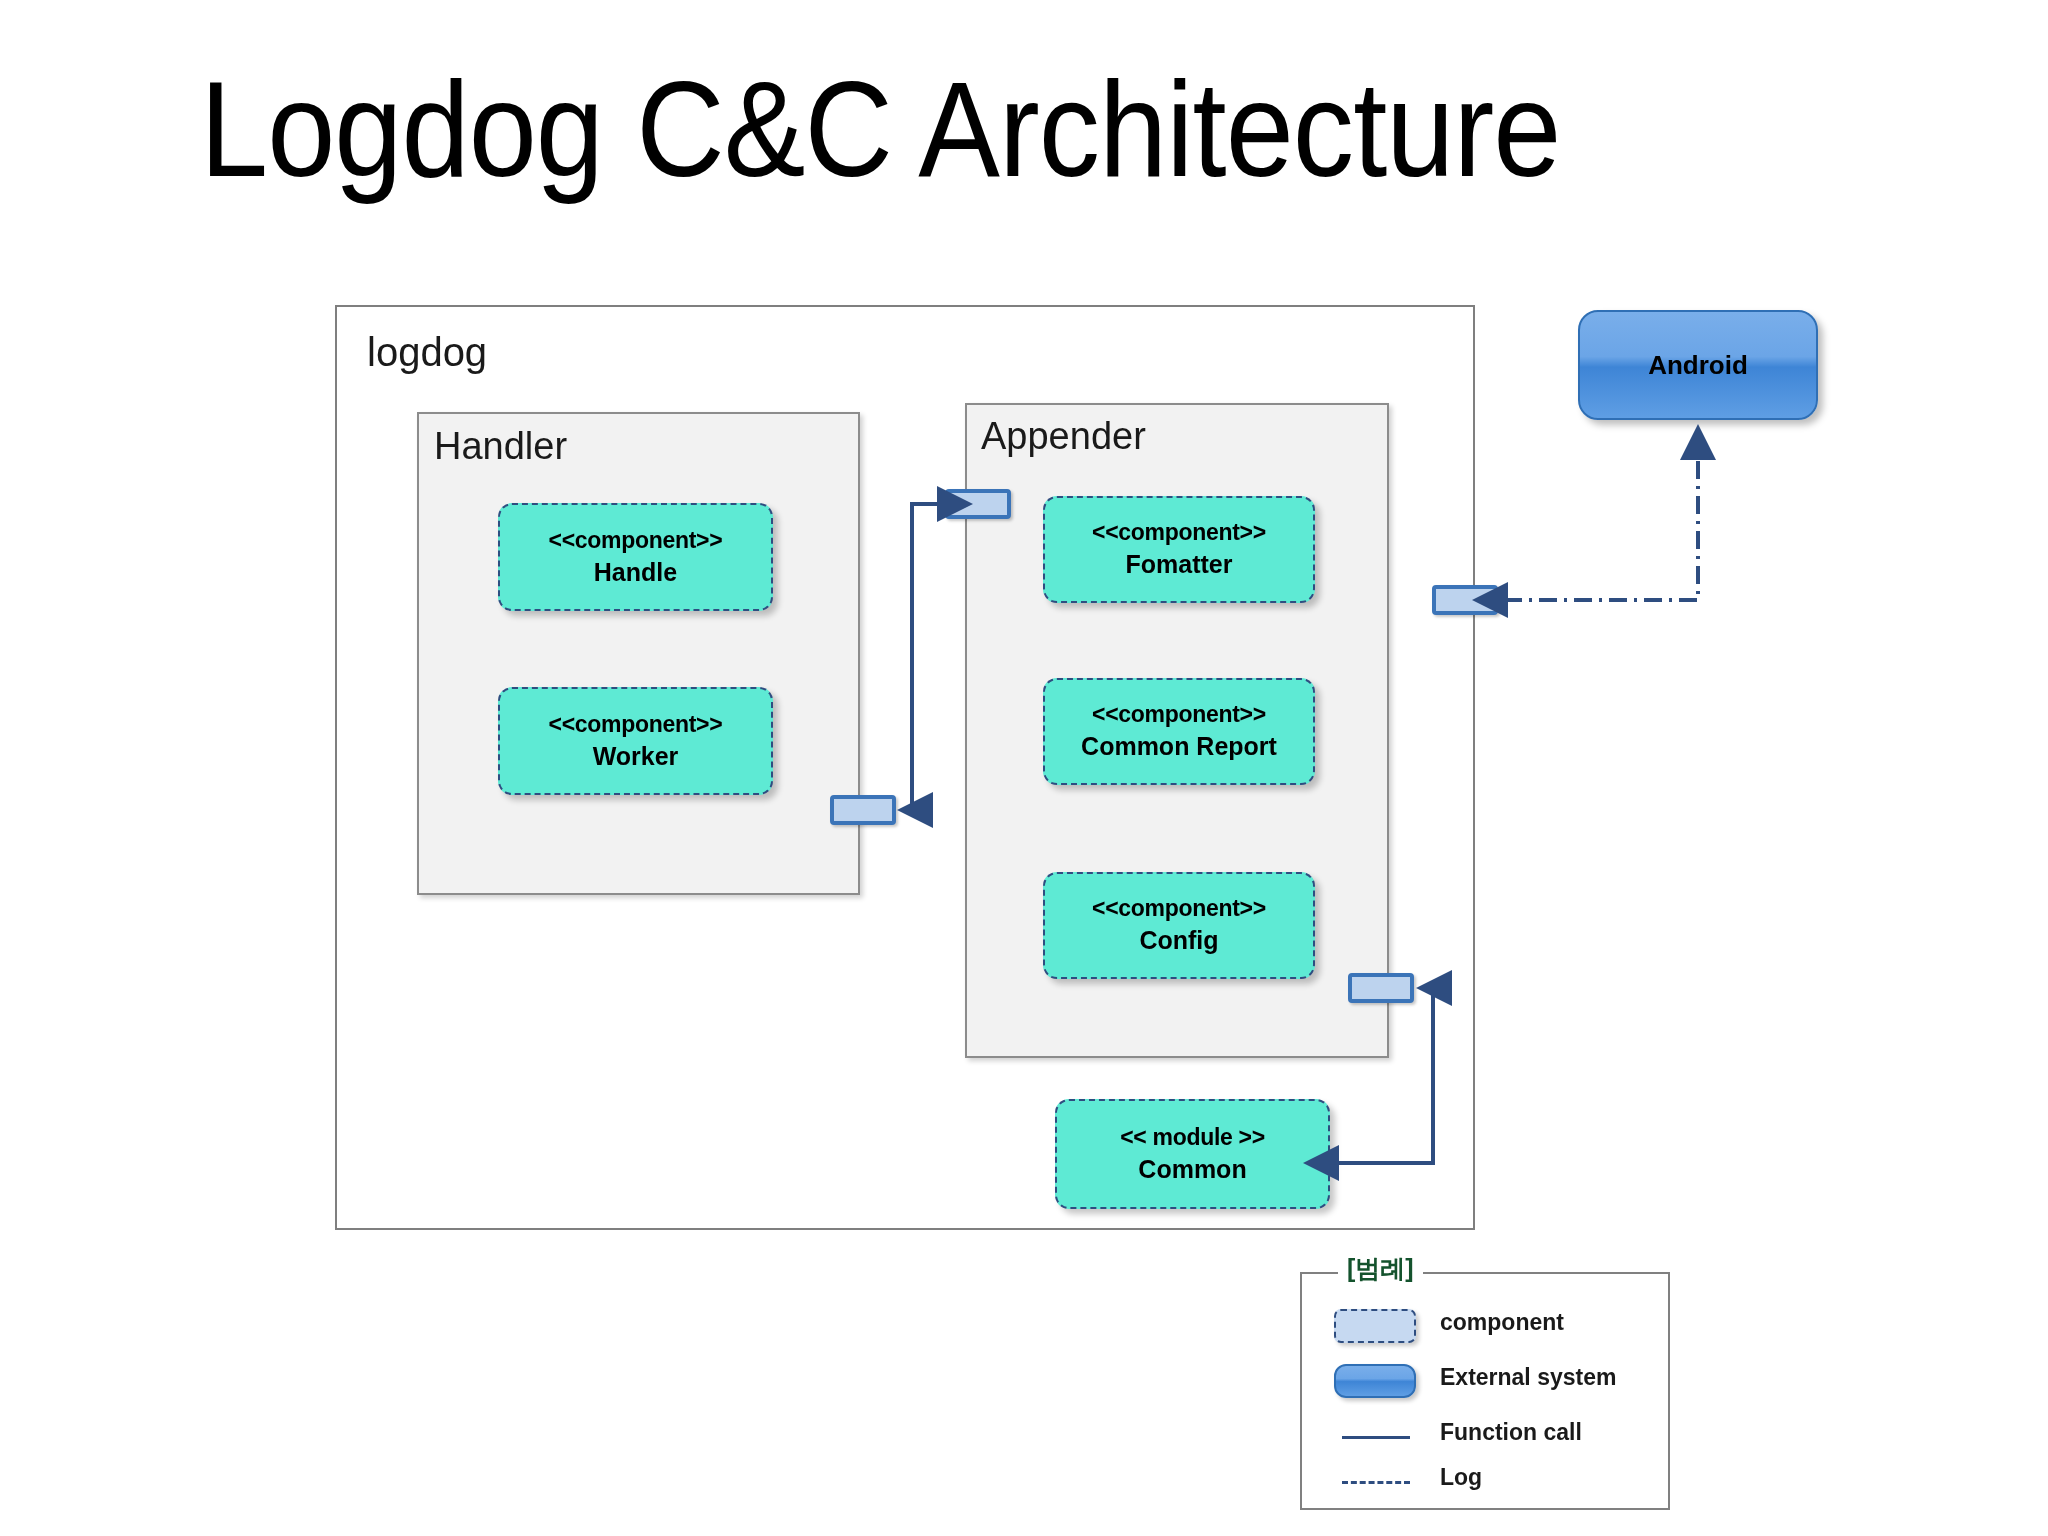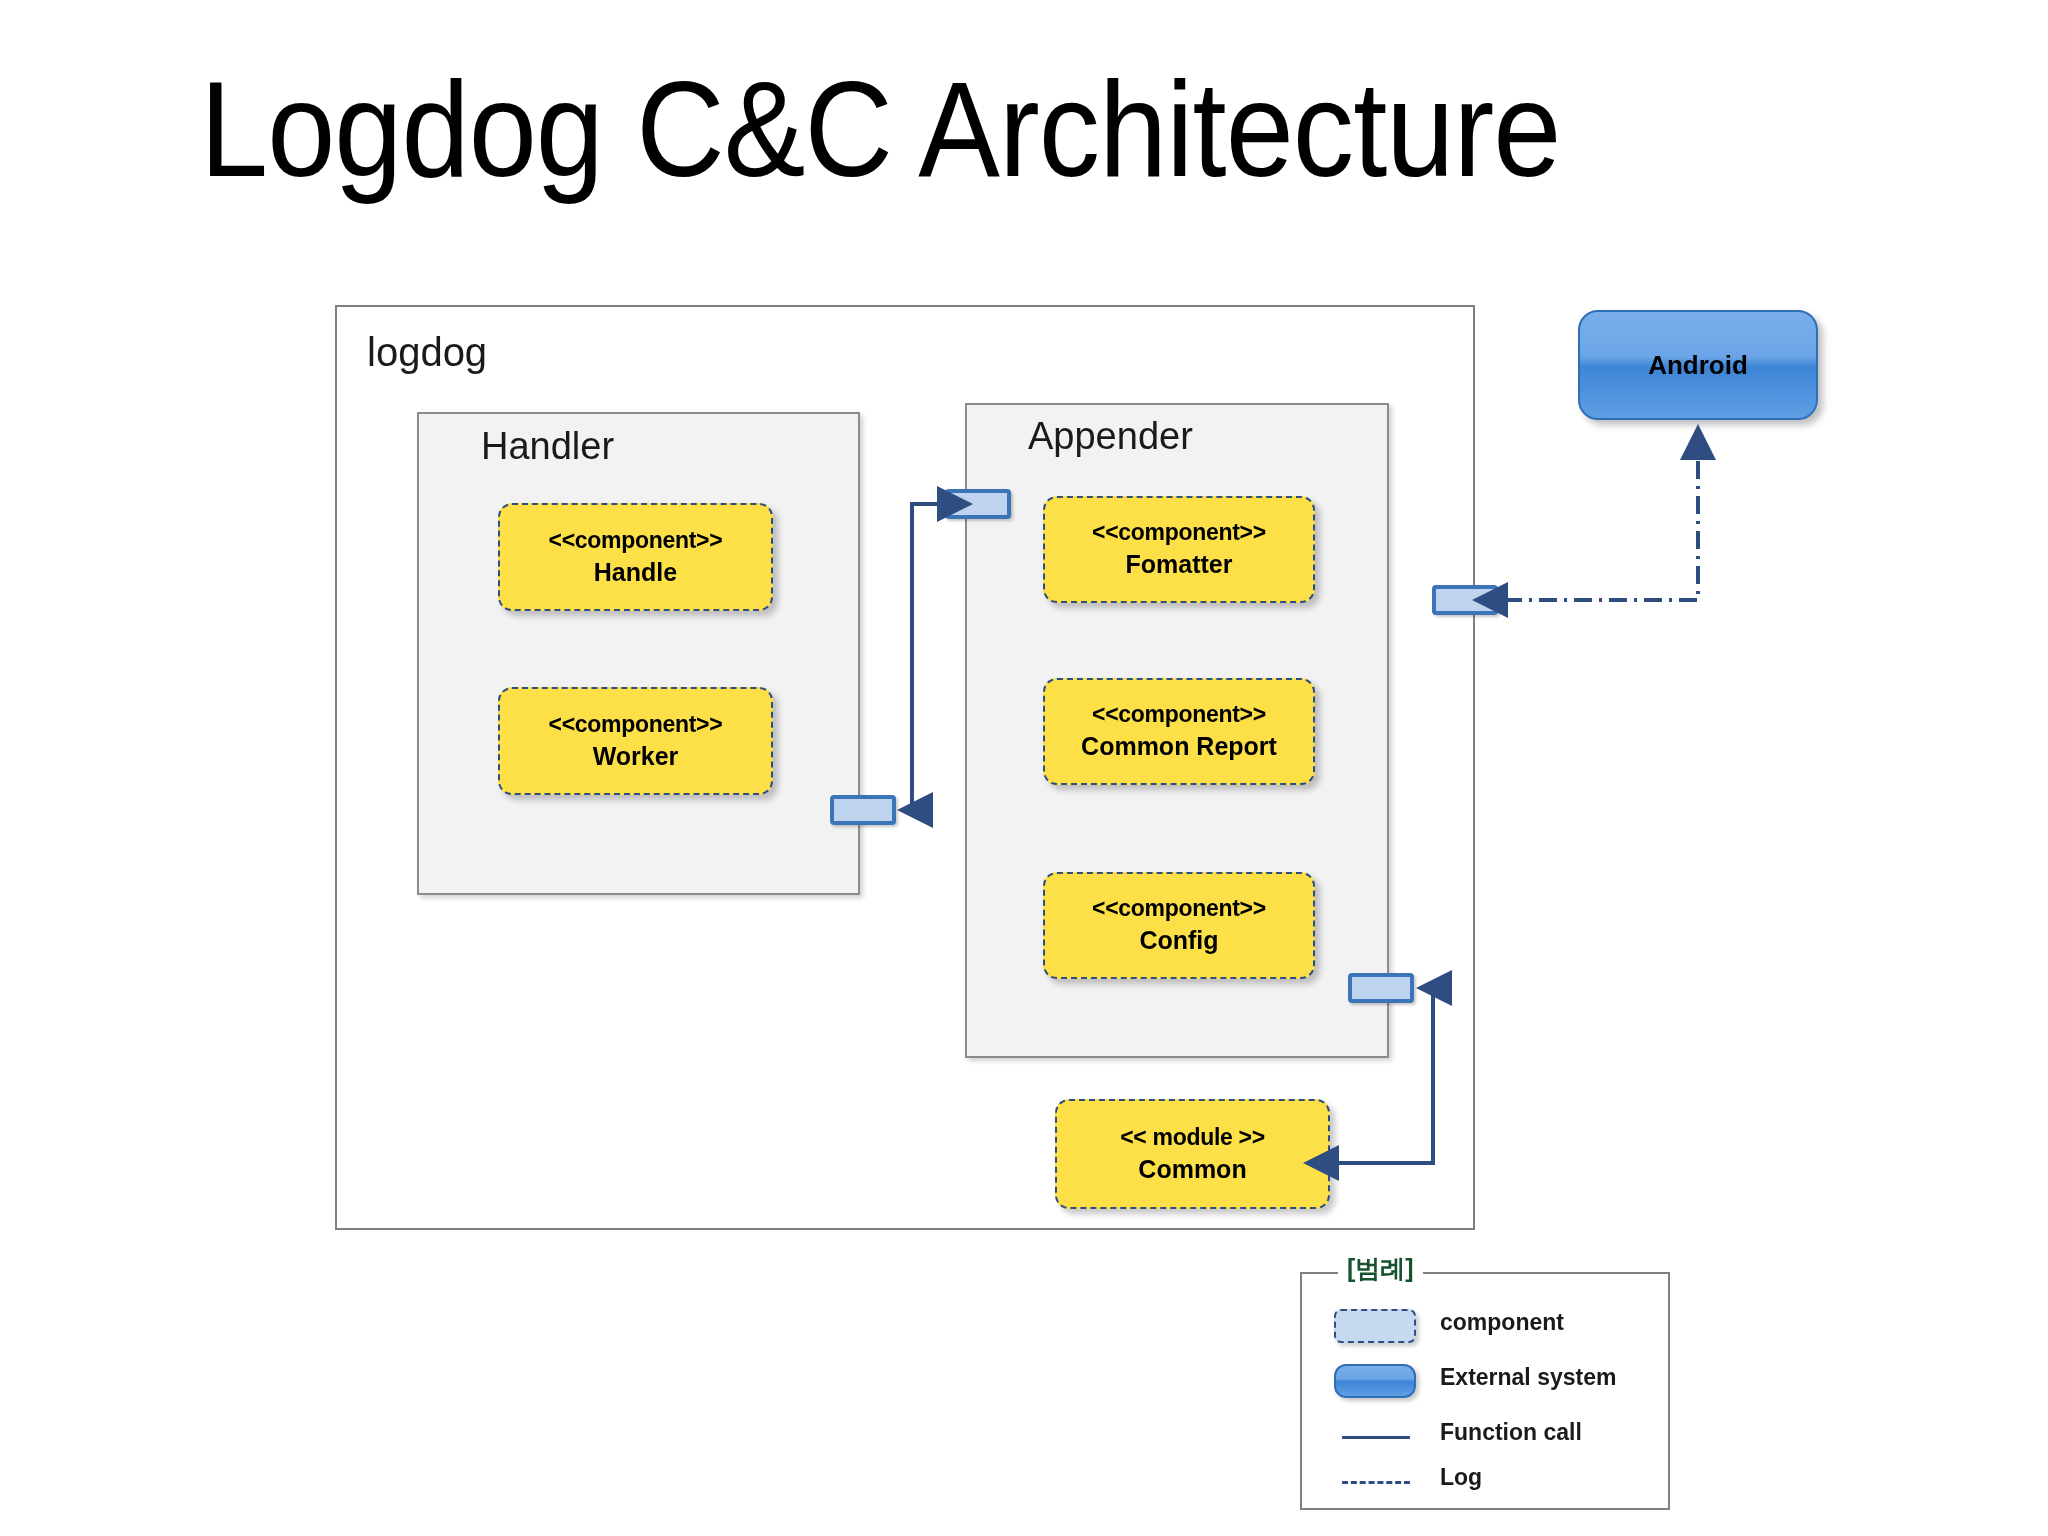--- a/index.html
+++ b/index.html
@@ -70,33 +70,32 @@
     border: 2px solid #8c8c8c;
     box-sizing: border-box;
     box-shadow: 3px 3px 5px rgba(0,0,0,0.18);
   }
   .group-label {
     position: absolute;
     font-size: 38px;
     color: #1a1a1a;
     font-family: "Liberation Sans", sans-serif;
     white-space: nowrap;
-    margin-left: 47px;
   }
 
   #handler-group { left: 417px; top: 412px; width: 443px; height: 483px; }
   #handler-label { left: 434px; top: 425px; }
 
   #appender-group { left: 965px; top: 403px; width: 424px; height: 655px; }
   #appender-label { left: 981px; top: 415px; }
 
   
   .component-box {
     position: absolute;
-    background: #fde047;
+    background: #5eead4;
     border: 2px dashed #2e4d80;
     border-radius: 14px;
     box-sizing: border-box;
     box-shadow: 5px 5px 6px rgba(0,0,0,0.22);
     display: flex;
     flex-direction: column;
     align-items: center;
     justify-content: center;
     color: #000000;
     font-family: "Liberation Sans", sans-serif;

